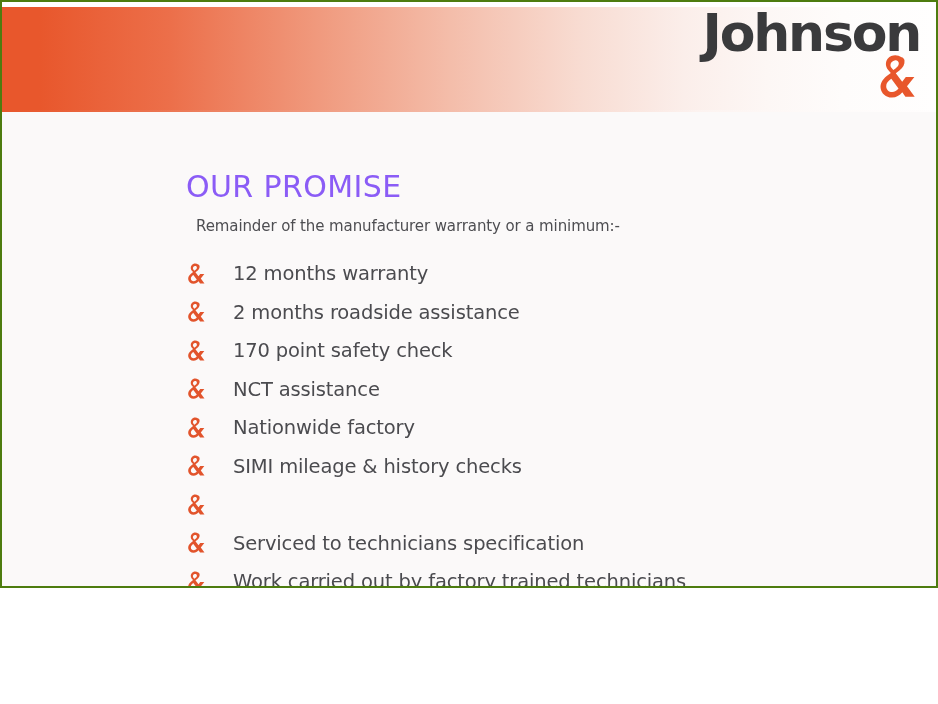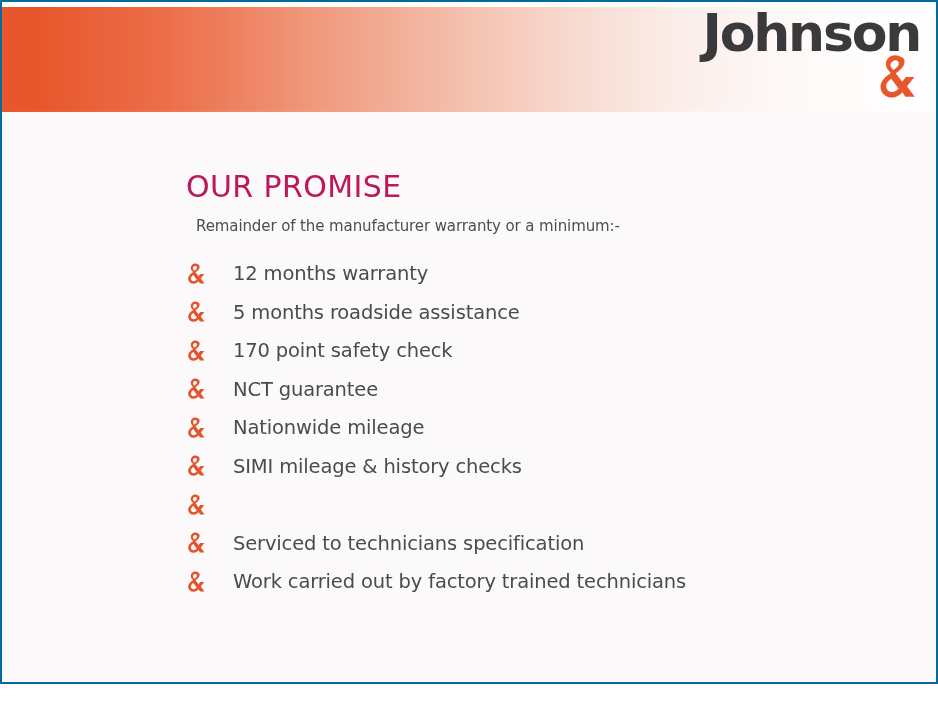--- a/index.html
+++ b/index.html
@@ -6,24 +6,24 @@
     margin: 0;
     padding: 0;
     background: #ffffff;
   }
   body {
     font-family: "Liberation Sans", sans-serif;
   }
   .page {
     position: relative;
     width: 938px;
-    height: 684px;
+    height: 588px;
     box-sizing: border-box;
     background: #fbf9f9;
-    border: 2px solid #0369a1;
+    border: 2px solid #4d7c0f;
     overflow: hidden;
   }
   
   .top-gap {
     position: absolute;
     top: 0;
     left: 0;
     width: 100%;
     height: 5px;
     background: #ffffff;
@@ -87,21 +87,21 @@
     position: absolute;
     top: 168px;
     left: 184px;
     right: 40px;
   }
   .page-title {
     font-family: "DejaVu Sans", sans-serif;
     font-size: 30px;
     font-weight: normal;
     letter-spacing: .4px;
-    color: #be185d;
+    color: #8b5cf6;
     margin: 0 0 14px 0;
     line-height: 1.1;
   }
   .subtitle {
     font-family: "DejaVu Sans", sans-serif;
     font-size: 15px;
     color: #4e4e52;
     margin: 0 0 26px 10px;
     letter-spacing: -.1px;
     line-height: 1.2;
@@ -165,45 +165,45 @@
             </svg>
           </span>
         <span class="promise-text">12 months warranty</span>
       </li>
       <li class="promise-item">
         <span class="bullet-amp">
             <svg width="21" height="23" viewBox="0 0 44 48" aria-hidden="true">
               <path fill="#e2542c" d="M25.5 3.2c-4.2-3.1-10.3-2.6-13.6 1.3-2.9 3.4-2.5 8.2.3 11.5l2.6 3-4.4 3.3C6.4 25.7 4.1 29.6 4.6 34c.6 5.6 5.7 9.8 11.4 9.6 4.3-.1 7.6-2.3 10.3-5.4l3.1 4.6h9.3l-7.7-10.6 7.4-9.2h-8.6l-3.6 4.8-6.4-8.6 3.6-2.7c3.6-2.8 5.5-6.1 5.1-10-.2-1.5-.9-2.5-2.4-3.3zm-6.9 3.2c2.3-.6 4.3 1 4.2 3.2-.1 2-1.4 3.4-3.3 4.8l-2.2 1.6-1.9-2.3c-1.9-2.4-.8-6.4 3.2-7.3zm-3.3 18.4 7.2 9.7c-1.8 2.2-3.8 3.6-6.3 3.6-3.4 0-6-2.5-6-5.9 0-2.9 1.8-5 5.1-7.4z"></path>
             </svg>
           </span>
-        <span class="promise-text">5 months roadside assistance</span>
+        <span class="promise-text">2 months roadside assistance</span>
       </li>
       <li class="promise-item">
         <span class="bullet-amp">
             <svg width="21" height="23" viewBox="0 0 44 48" aria-hidden="true">
               <path fill="#e2542c" d="M25.5 3.2c-4.2-3.1-10.3-2.6-13.6 1.3-2.9 3.4-2.5 8.2.3 11.5l2.6 3-4.4 3.3C6.4 25.7 4.1 29.6 4.6 34c.6 5.6 5.7 9.8 11.4 9.6 4.3-.1 7.6-2.3 10.3-5.4l3.1 4.6h9.3l-7.7-10.6 7.4-9.2h-8.6l-3.6 4.8-6.4-8.6 3.6-2.7c3.6-2.8 5.5-6.1 5.1-10-.2-1.5-.9-2.5-2.4-3.3zm-6.9 3.2c2.3-.6 4.3 1 4.2 3.2-.1 2-1.4 3.4-3.3 4.8l-2.2 1.6-1.9-2.3c-1.9-2.4-.8-6.4 3.2-7.3zm-3.3 18.4 7.2 9.7c-1.8 2.2-3.8 3.6-6.3 3.6-3.4 0-6-2.5-6-5.9 0-2.9 1.8-5 5.1-7.4z"></path>
             </svg>
           </span>
         <span class="promise-text">170 point safety check</span>
       </li>
       <li class="promise-item">
         <span class="bullet-amp">
             <svg width="21" height="23" viewBox="0 0 44 48" aria-hidden="true">
               <path fill="#e2542c" d="M25.5 3.2c-4.2-3.1-10.3-2.6-13.6 1.3-2.9 3.4-2.5 8.2.3 11.5l2.6 3-4.4 3.3C6.4 25.7 4.1 29.6 4.6 34c.6 5.6 5.7 9.8 11.4 9.6 4.3-.1 7.6-2.3 10.3-5.4l3.1 4.6h9.3l-7.7-10.6 7.4-9.2h-8.6l-3.6 4.8-6.4-8.6 3.6-2.7c3.6-2.8 5.5-6.1 5.1-10-.2-1.5-.9-2.5-2.4-3.3zm-6.9 3.2c2.3-.6 4.3 1 4.2 3.2-.1 2-1.4 3.4-3.3 4.8l-2.2 1.6-1.9-2.3c-1.9-2.4-.8-6.4 3.2-7.3zm-3.3 18.4 7.2 9.7c-1.8 2.2-3.8 3.6-6.3 3.6-3.4 0-6-2.5-6-5.9 0-2.9 1.8-5 5.1-7.4z"></path>
             </svg>
           </span>
-        <span class="promise-text">NCT guarantee</span>
-      </li>
-      <li class="promise-item">
-        <span class="bullet-amp">
-            <svg width="21" height="23" viewBox="0 0 44 48" aria-hidden="true">
-              <path fill="#e2542c" d="M25.5 3.2c-4.2-3.1-10.3-2.6-13.6 1.3-2.9 3.4-2.5 8.2.3 11.5l2.6 3-4.4 3.3C6.4 25.7 4.1 29.6 4.6 34c.6 5.6 5.7 9.8 11.4 9.6 4.3-.1 7.6-2.3 10.3-5.4l3.1 4.6h9.3l-7.7-10.6 7.4-9.2h-8.6l-3.6 4.8-6.4-8.6 3.6-2.7c3.6-2.8 5.5-6.1 5.1-10-.2-1.5-.9-2.5-2.4-3.3zm-6.9 3.2c2.3-.6 4.3 1 4.2 3.2-.1 2-1.4 3.4-3.3 4.8l-2.2 1.6-1.9-2.3c-1.9-2.4-.8-6.4 3.2-7.3zm-3.3 18.4 7.2 9.7c-1.8 2.2-3.8 3.6-6.3 3.6-3.4 0-6-2.5-6-5.9 0-2.9 1.8-5 5.1-7.4z"></path>
-            </svg>
-          </span>
-        <span class="promise-text">Nationwide mileage</span>
+        <span class="promise-text">NCT assistance</span>
+      </li>
+      <li class="promise-item">
+        <span class="bullet-amp">
+            <svg width="21" height="23" viewBox="0 0 44 48" aria-hidden="true">
+              <path fill="#e2542c" d="M25.5 3.2c-4.2-3.1-10.3-2.6-13.6 1.3-2.9 3.4-2.5 8.2.3 11.5l2.6 3-4.4 3.3C6.4 25.7 4.1 29.6 4.6 34c.6 5.6 5.7 9.8 11.4 9.6 4.3-.1 7.6-2.3 10.3-5.4l3.1 4.6h9.3l-7.7-10.6 7.4-9.2h-8.6l-3.6 4.8-6.4-8.6 3.6-2.7c3.6-2.8 5.5-6.1 5.1-10-.2-1.5-.9-2.5-2.4-3.3zm-6.9 3.2c2.3-.6 4.3 1 4.2 3.2-.1 2-1.4 3.4-3.3 4.8l-2.2 1.6-1.9-2.3c-1.9-2.4-.8-6.4 3.2-7.3zm-3.3 18.4 7.2 9.7c-1.8 2.2-3.8 3.6-6.3 3.6-3.4 0-6-2.5-6-5.9 0-2.9 1.8-5 5.1-7.4z"></path>
+            </svg>
+          </span>
+        <span class="promise-text">Nationwide factory</span>
       </li>
       <li class="promise-item">
         <span class="bullet-amp">
             <svg width="21" height="23" viewBox="0 0 44 48" aria-hidden="true">
               <path fill="#e2542c" d="M25.5 3.2c-4.2-3.1-10.3-2.6-13.6 1.3-2.9 3.4-2.5 8.2.3 11.5l2.6 3-4.4 3.3C6.4 25.7 4.1 29.6 4.6 34c.6 5.6 5.7 9.8 11.4 9.6 4.3-.1 7.6-2.3 10.3-5.4l3.1 4.6h9.3l-7.7-10.6 7.4-9.2h-8.6l-3.6 4.8-6.4-8.6 3.6-2.7c3.6-2.8 5.5-6.1 5.1-10-.2-1.5-.9-2.5-2.4-3.3zm-6.9 3.2c2.3-.6 4.3 1 4.2 3.2-.1 2-1.4 3.4-3.3 4.8l-2.2 1.6-1.9-2.3c-1.9-2.4-.8-6.4 3.2-7.3zm-3.3 18.4 7.2 9.7c-1.8 2.2-3.8 3.6-6.3 3.6-3.4 0-6-2.5-6-5.9 0-2.9 1.8-5 5.1-7.4z"></path>
             </svg>
           </span>
         <span class="promise-text">SIMI mileage &amp; history checks</span>
       </li>
       <li class="promise-item">

